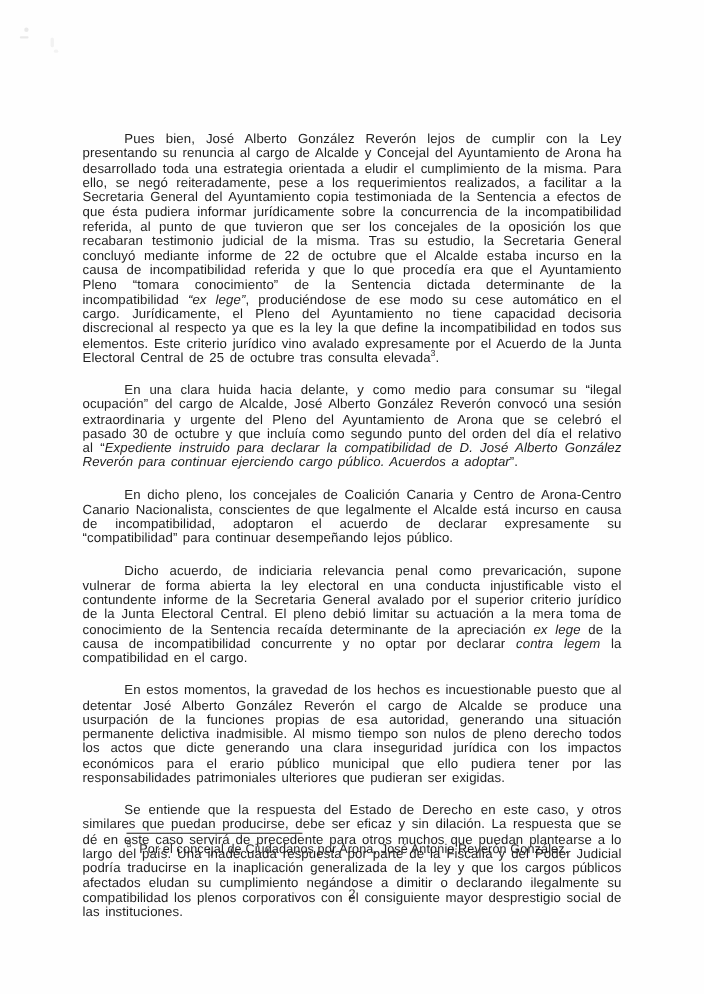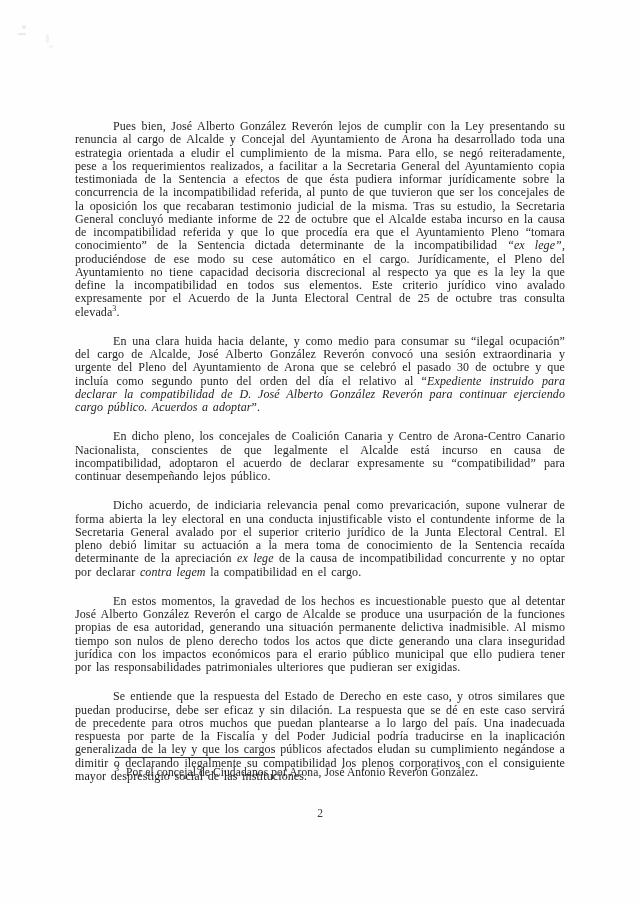--- a/index.html
+++ b/index.html
@@ -5,21 +5,21 @@
   html, body {
     margin: 0;
     padding: 0;
     background: #ffffff;
   }
   .page {
     position: relative;
     width: 640px;
     height: 904px;
     background: #fefefe;
-    font-family: Liberation Serif, serif;
+    font-family: Liberation Sans, sans-serif;
     color: #1e1e1e;
     overflow: hidden;
   }
   .text-body {
     position: absolute;
     left: 75px;
     top: 120px;
     width: 490px;
     font-size: 12px;
     line-height: 13.25px;

